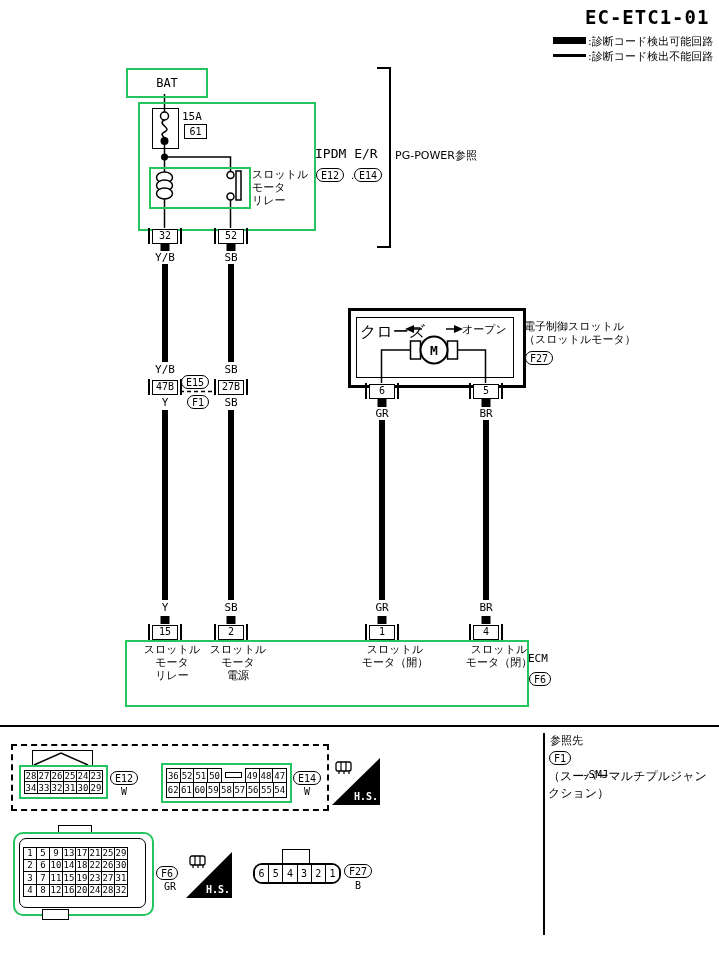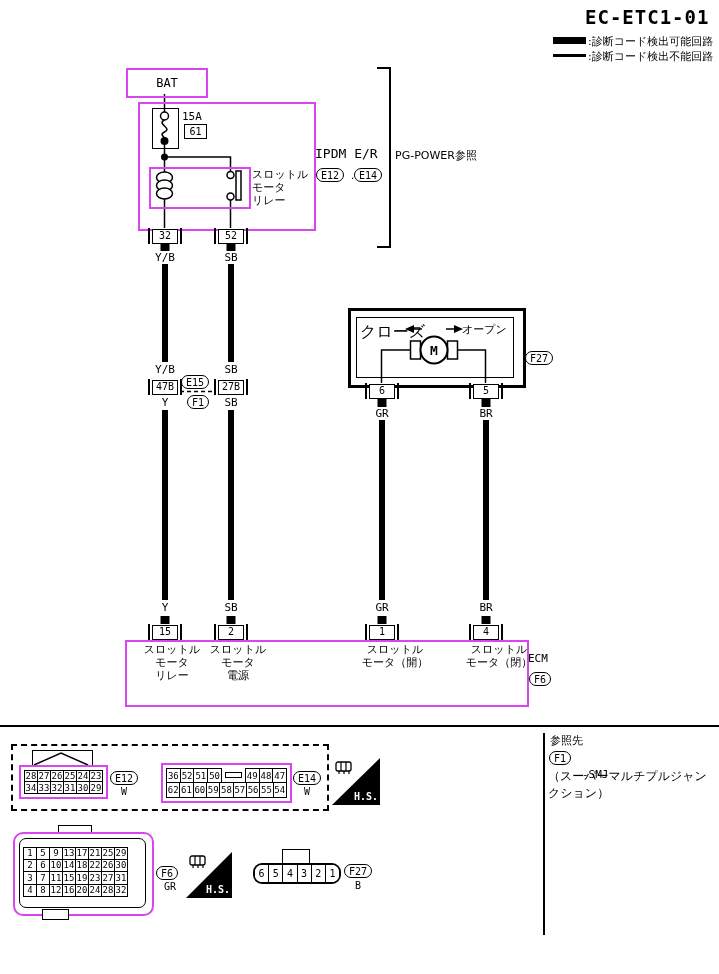--- a/index.html
+++ b/index.html
@@ -2,21 +2,21 @@
 <html><head>
 <meta charset="utf-8">
 <style>
   html,body{margin:0;padding:0;background:#fff}
   #canvas{position:relative;width:719px;height:974px;background:#fff;overflow:hidden;
           font-family:"DejaVu Sans",sans-serif;color:#000}
   .abs{position:absolute}
   .mono{font-family:"DejaVu Sans Mono","DejaVu Sans",monospace}
   .jp{font-family:"DejaVu Sans",sans-serif}
   .lbl{font-size:11px;line-height:13px;white-space:nowrap}
-  .box{border:2px solid #d946ef}
+  .box{border:2px solid #22c55e}
   .thinbox{border:1.5px solid #000}
   .wire{position:absolute;width:6px;background:#000;transform:translateX(-50%)}
   .stub{position:absolute;width:9px;height:8px;background:#000;transform:translateX(-50%)}
   .wlbl{position:absolute;transform:translateX(-50%);font:11px/12px "DejaVu Sans Mono",monospace;white-space:nowrap}
   .term{position:absolute;transform:translateX(-50%);display:flex;align-items:center;gap:2px;height:16px}
   .tbar{width:2px;height:16px;background:#000}
   .tbox{min-width:22px;height:13px;border:1.5px solid #000;background:#fff;
         font:10px/12px "DejaVu Sans Mono",monospace;text-align:center;padding:0 1px}
   .oval{position:absolute;display:inline-flex;align-items:center;justify-content:center;
         border:1.5px solid #000;border-radius:9px;height:12px;padding:0 4px;background:#fff;
@@ -155,20 +155,24 @@
   <div class="oval" style="left:181px;top:375px">E15</div>
   <div class="oval" style="left:187px;top:395px">F1</div>
   <div class="wlbl" style="left:165px;top:397px">Y</div>
   <div class="wlbl" style="left:231px;top:397px">SB</div>
 
   <div class="abs" style="left:348px;top:308px;width:172px;height:74px;border:3px solid #000"></div>
   <div class="abs thinbox" style="left:356px;top:317px;width:156px;height:59px"></div>
   <div class="abs jp" style="left:360px;top:322px;font-size:16px">クローズ</div>
   <div class="abs jp" style="left:462px;top:322px;font-size:11px">オープン</div>
   <div class="abs mono" style="left:434px;top:350px;transform:translate(-50%,-50%);font-size:13px;font-weight:bold">M</div>
+  <div class="abs jp lbl" style="left:524px;top:320px">
+    <div>電子制御スロットル</div>
+    <div>（スロットルモータ）</div>
+  </div>
   <div class="oval" style="left:525px;top:351px">F27</div>
   <div class="term" style="left:382px;top:383px">
     <span class="tbar"></span>
     <span class="tbox">6</span>
     <span class="tbar"></span>
   </div>
   <div class="term" style="left:486px;top:383px">
     <span class="tbar"></span>
     <span class="tbox">5</span>
     <span class="tbar"></span>

